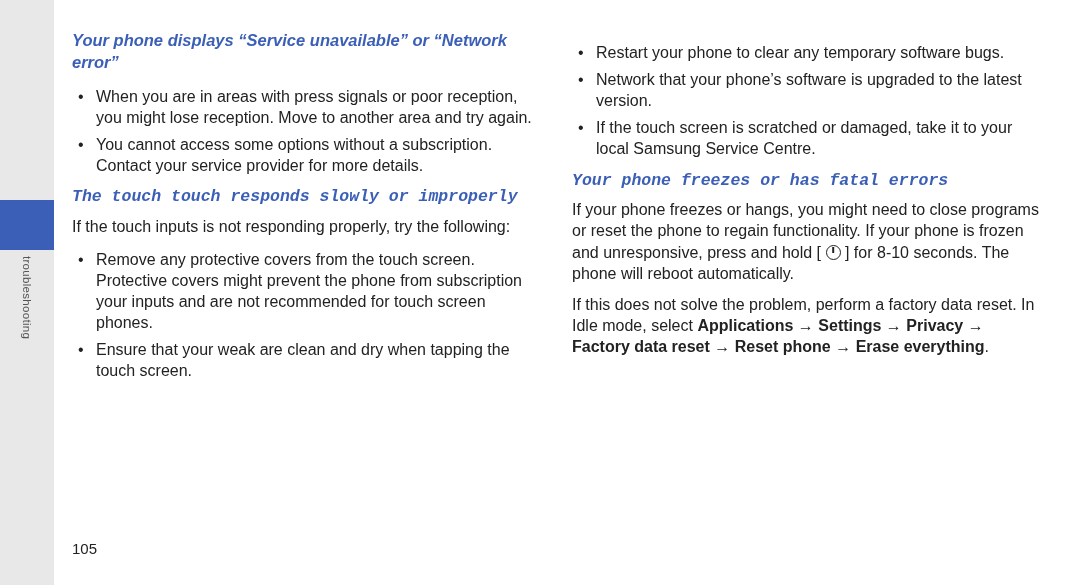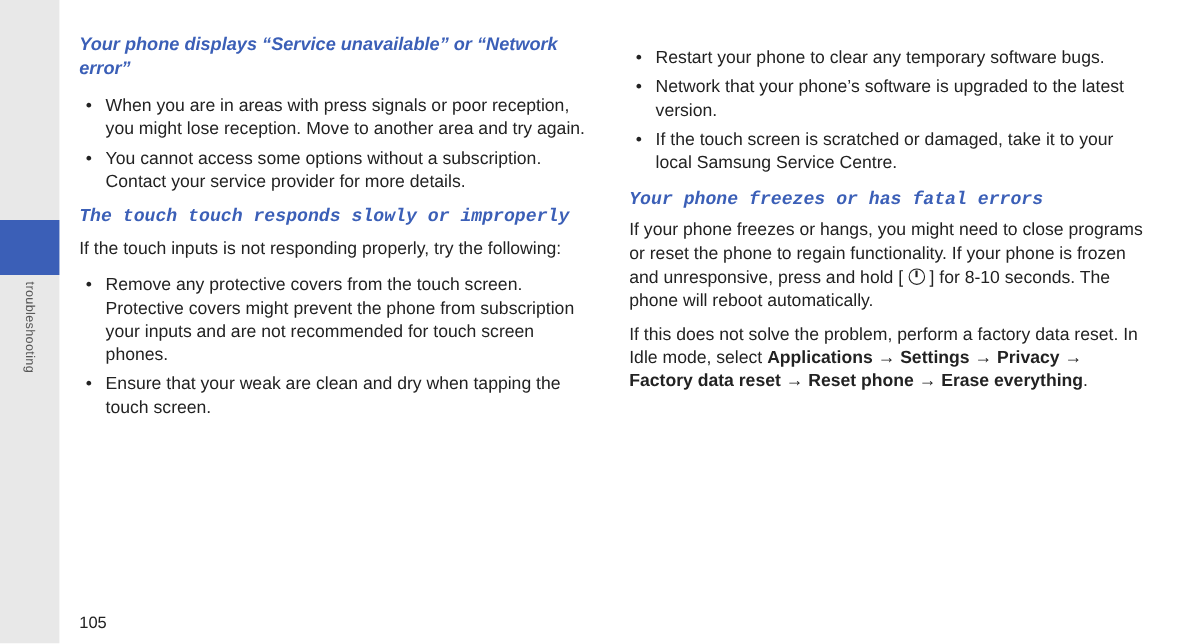--- a/index.html
+++ b/index.html
@@ -25,21 +25,21 @@
   .bold { font-weight: 700; }
   .power-icon {
     display: inline-flex; align-items: center; justify-content: center;
     width: 15px; height: 15px; border: 1.6px solid #222; border-radius: 50%;
     vertical-align: -2px; position: relative;
   }
   .power-icon::after {
     content: ""; position: absolute; top: 1.5px; left: 50%; transform: translateX(-50%);
     width: 1.6px; height: 6px; background: #222;
   }
-  .pagenum { position: absolute; left: 72px; bottom: 10px; font-size: 15px; }
+  .pagenum { position: absolute; left: 72px; bottom: 28px; font-size: 15px; }
 </style>
 </head>
 <body>
 
 <div class="page">
 
   <div class="tab-strip">
     <div class="tab-accent"></div>
     <div class="tab-label">
       <span>troubleshooting</span>

